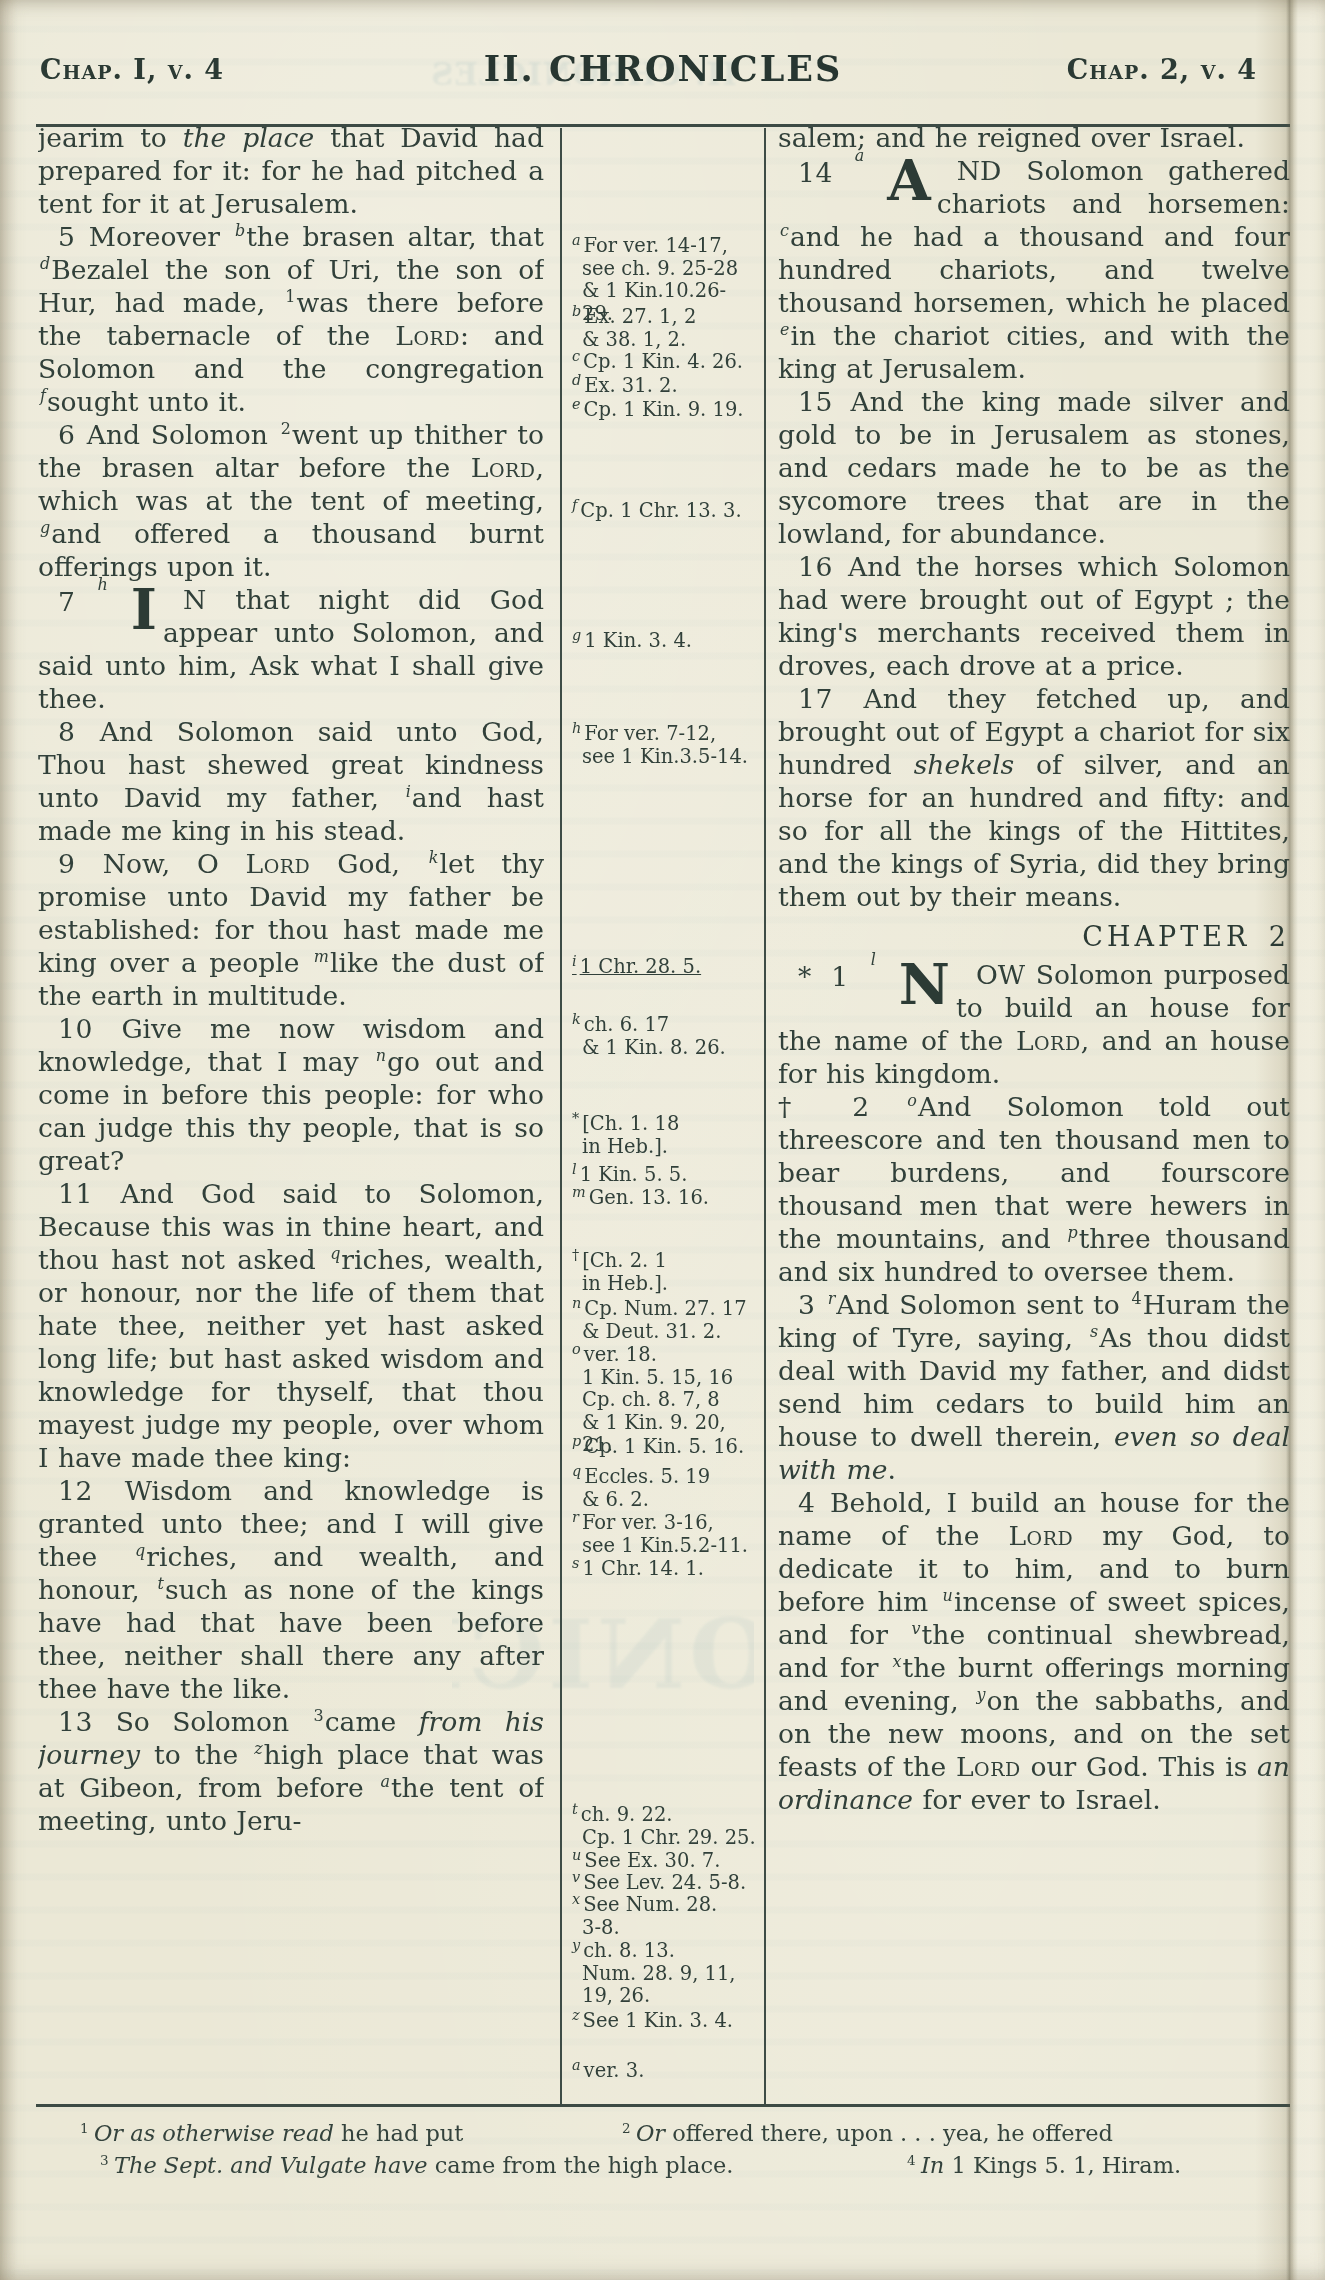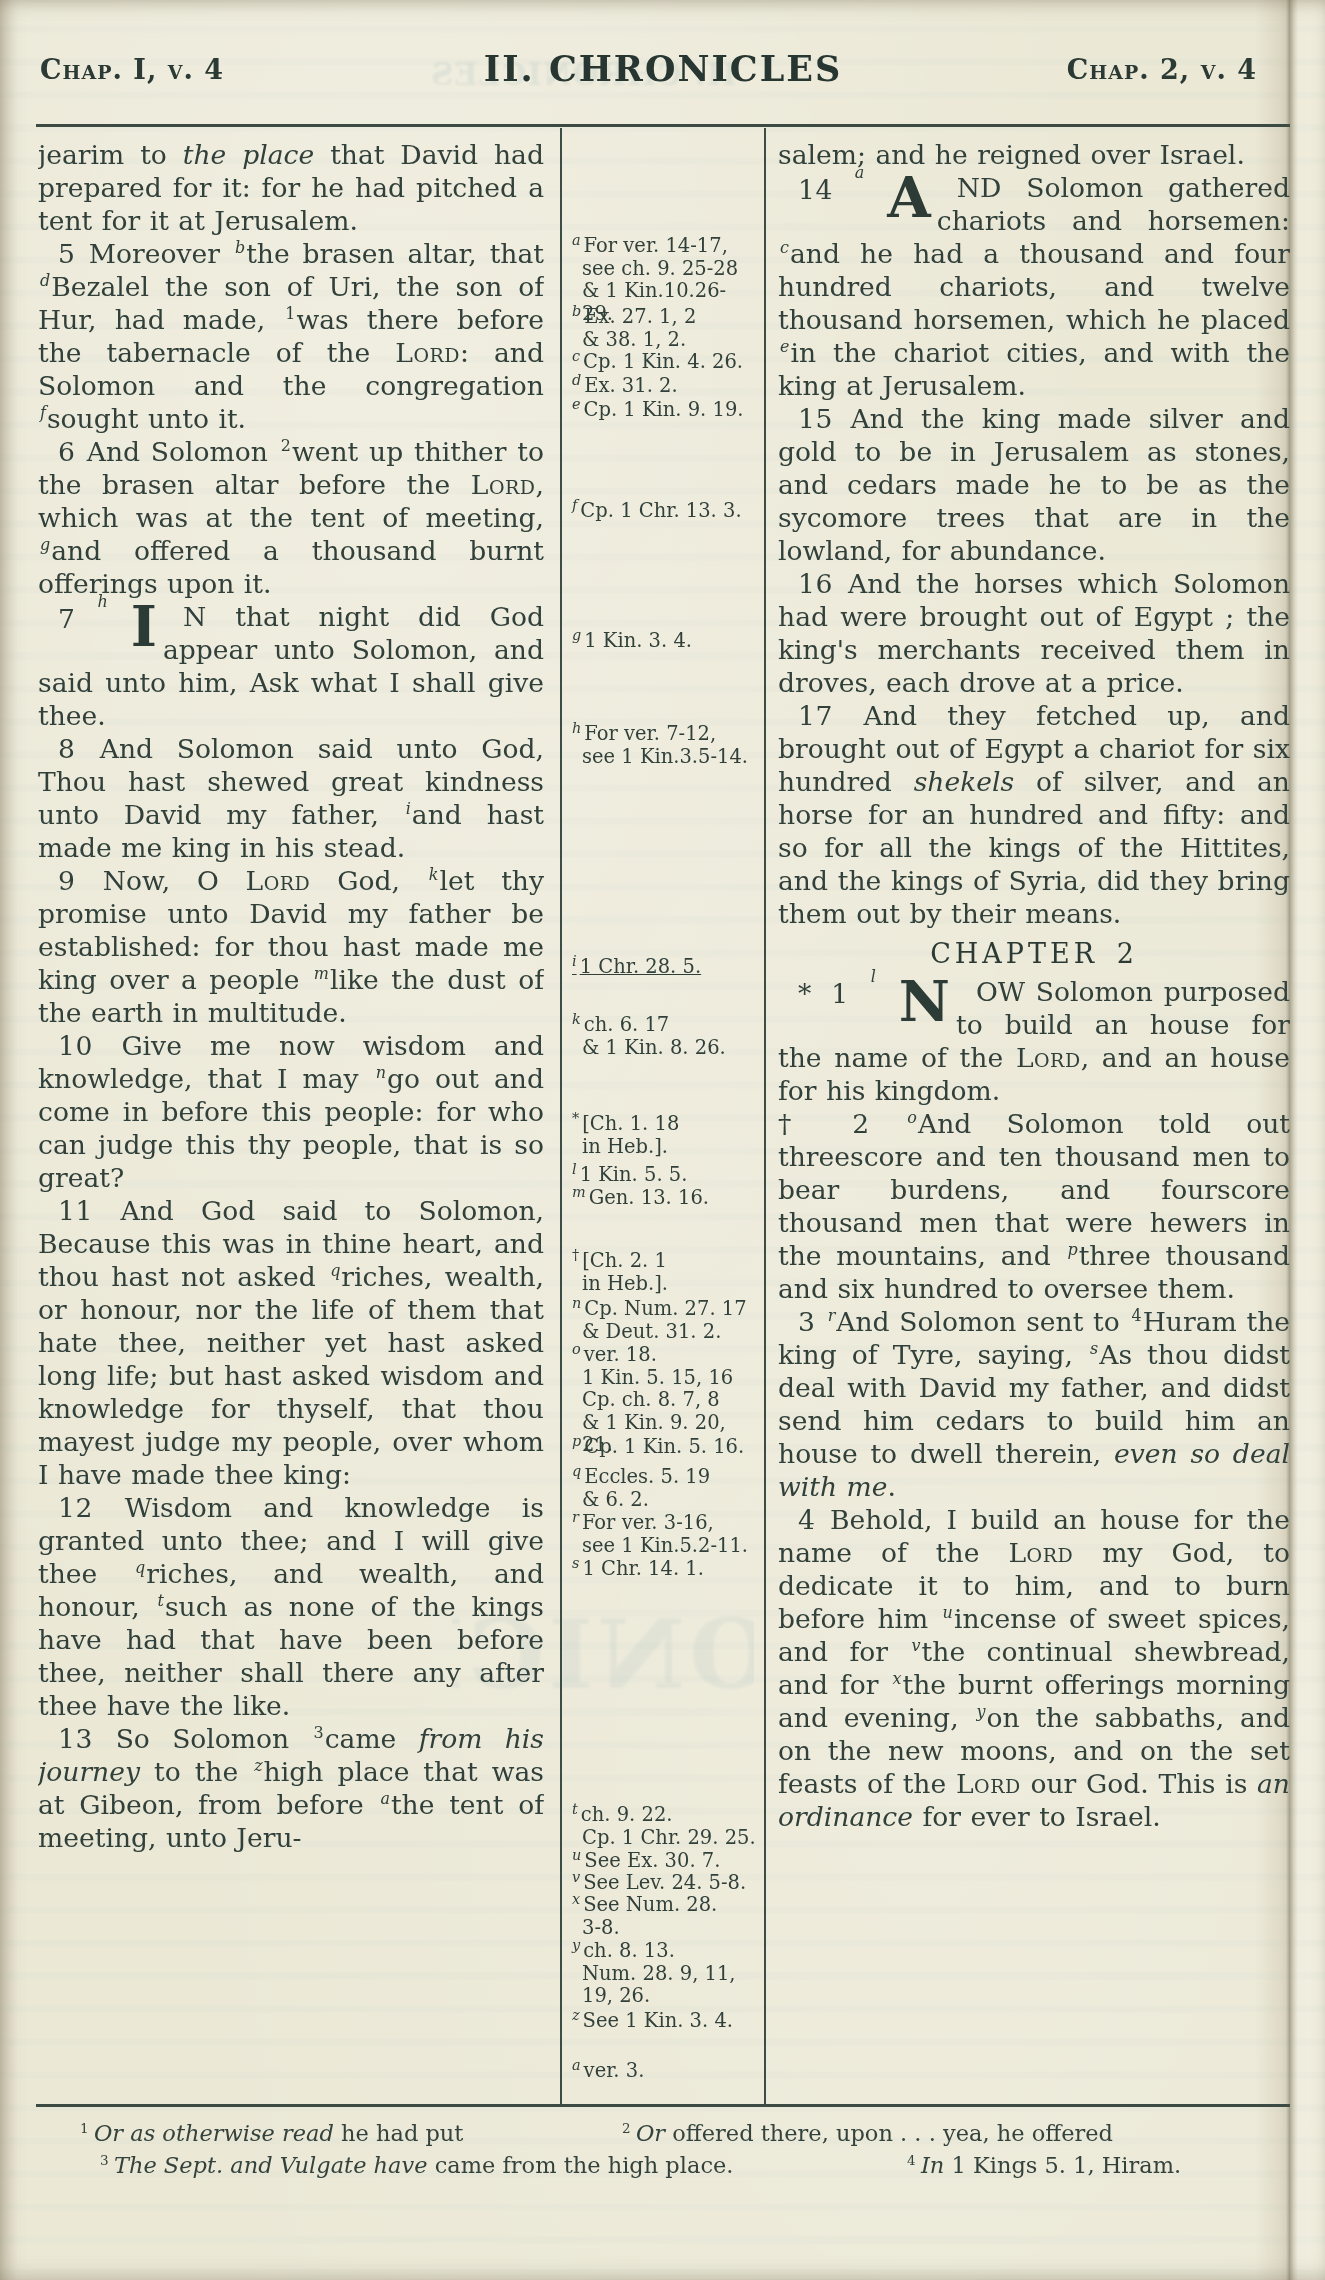--- a/index.html
+++ b/index.html
@@ -54,21 +54,21 @@
   }
   
   .rule{position:absolute;left:36px;width:1254px;height:3px;background:#3c4a44;}
   .rule-top{top:124px;}
   .rule-bottom{top:2104px;}
   .vrule{position:absolute;top:128px;width:2px;height:1978px;background:#3e4c46;}
   .vrule-left{left:560px;}
   .vrule-right{left:764px;}
   
   .text-col{
-    position:absolute;top:138px;
+    position:absolute;top:121px;
     font-size:26.6px;line-height:33px;
     text-align:justify;
     word-spacing:1px;
     height:1964px;overflow:hidden;
     hyphens:auto;
   }
   .col-left{left:38px;width:506px;}
   .col-right{left:778px;width:512px;}
   .para{margin:0;text-indent:20px;}
   .para.noindent{text-indent:0;}
@@ -82,21 +82,21 @@
   .seg-vn{letter-spacing:0.5px;}
   .dropcap-cluster{
     float:left;display:flex;align-items:flex-start;
     margin:2px 6px 0 0;
   }
   .dc-letter{
     font-size:56px;line-height:48px;font-weight:bold;
     margin-left:2px;color:#2c3b35;
   }
   .chapter-heading{
-    text-align:center;text-indent:0;
+    text-align:right;text-indent:0;
     font-size:27px;letter-spacing:4px;word-spacing:6px;
     margin:7px 0 5px 0;color:#2b3a34;
   }
   
   .col-mid{
     position:absolute;left:572px;top:138px;width:184px;height:1964px;
     font-size:19.5px;line-height:22.5px;
   }
   .ref{position:absolute;left:0;width:184px;}
   .ref-mark{font-style:italic;font-size:0.74em;vertical-align:super;line-height:0;margin-right:3px;}

